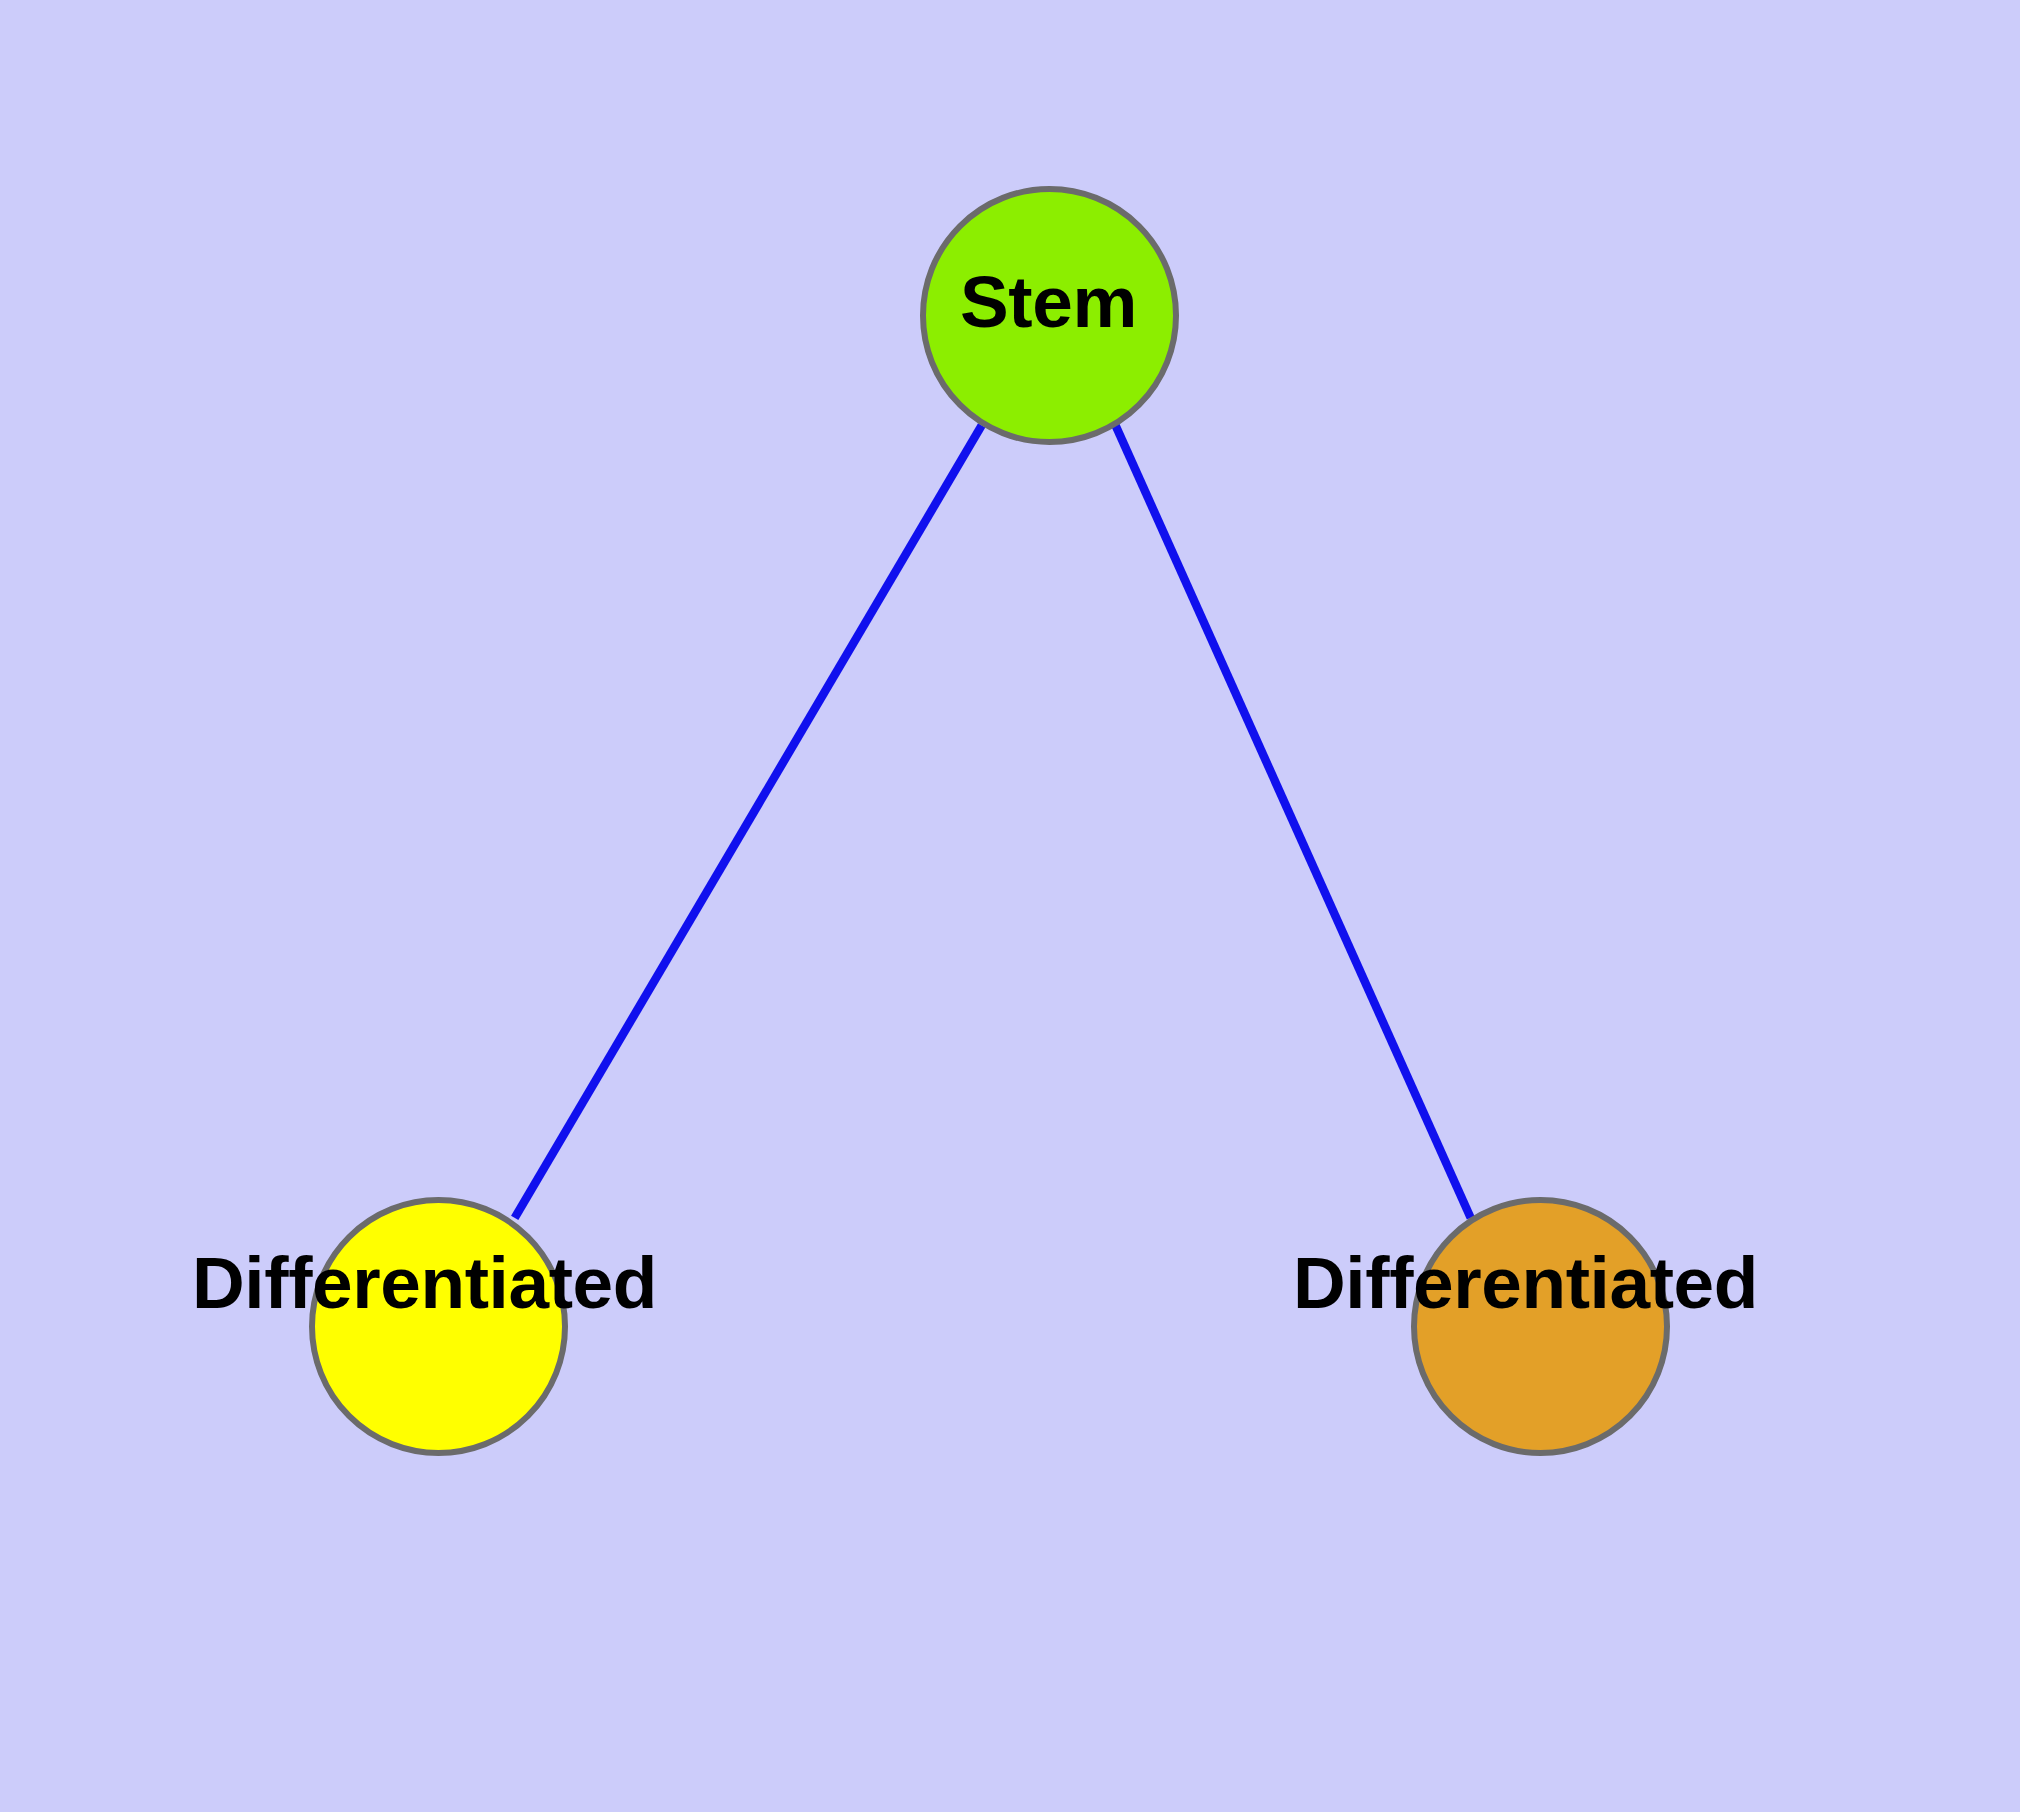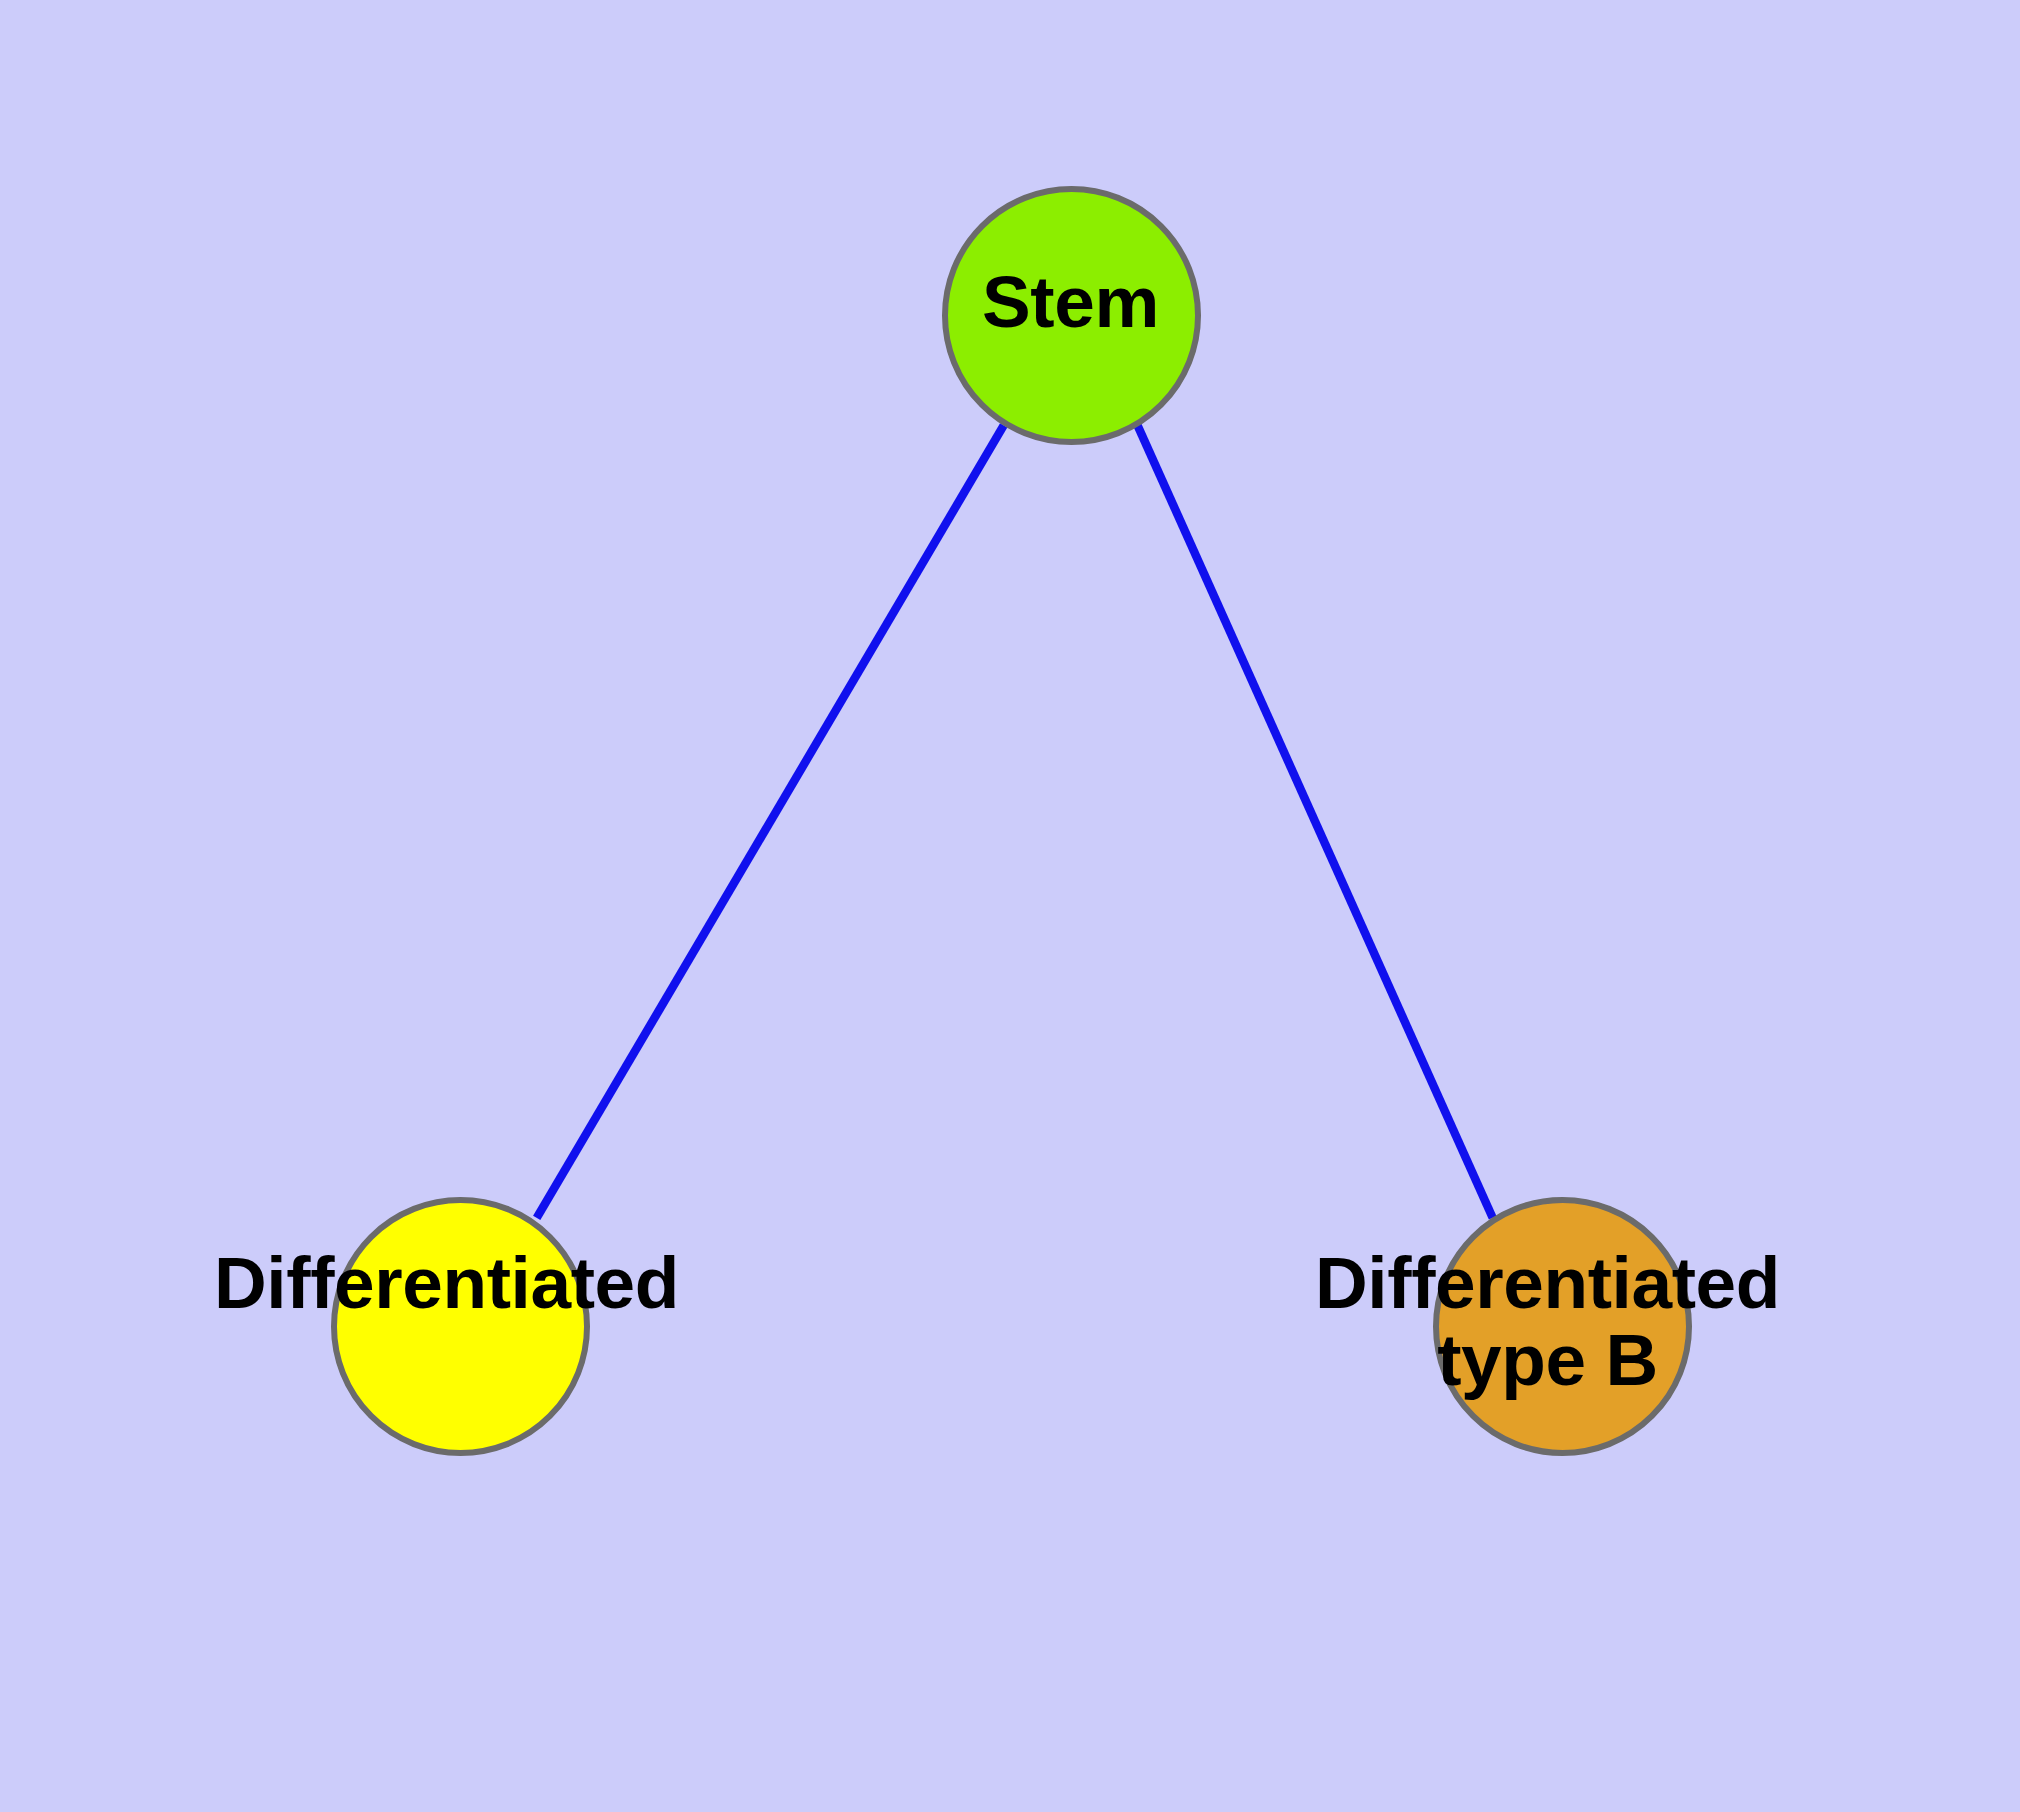--- a/index.html
+++ b/index.html
@@ -8,21 +8,20 @@
     padding: 0;
     background: #ccccfa;
   }
   #canvas {
     position: relative;
     width: 1974px;
     height: 1812px;
     background: #ccccfa;
     overflow: hidden;
     font-family: "Liberation Sans", sans-serif;
-    margin-left: 22px;
   }
   #edge-layer {
     position: absolute;
     left: 0;
     top: 0;
     width: 2021px;
     height: 1812px;
     pointer-events: none;
   }
   .node {
@@ -97,17 +96,16 @@
   <div class="node-label" id="label-stem">
     <div>Stem</div>
   </div>
 
   <div class="node-label" id="label-diff-a">
     <div>Differentiated</div>
   </div>
 
   <div class="node-label" id="label-diff-b">
     <div>Differentiated</div>
-    <div>type B</div>
   </div>
 
 </div>
 
 
 </body></html>

